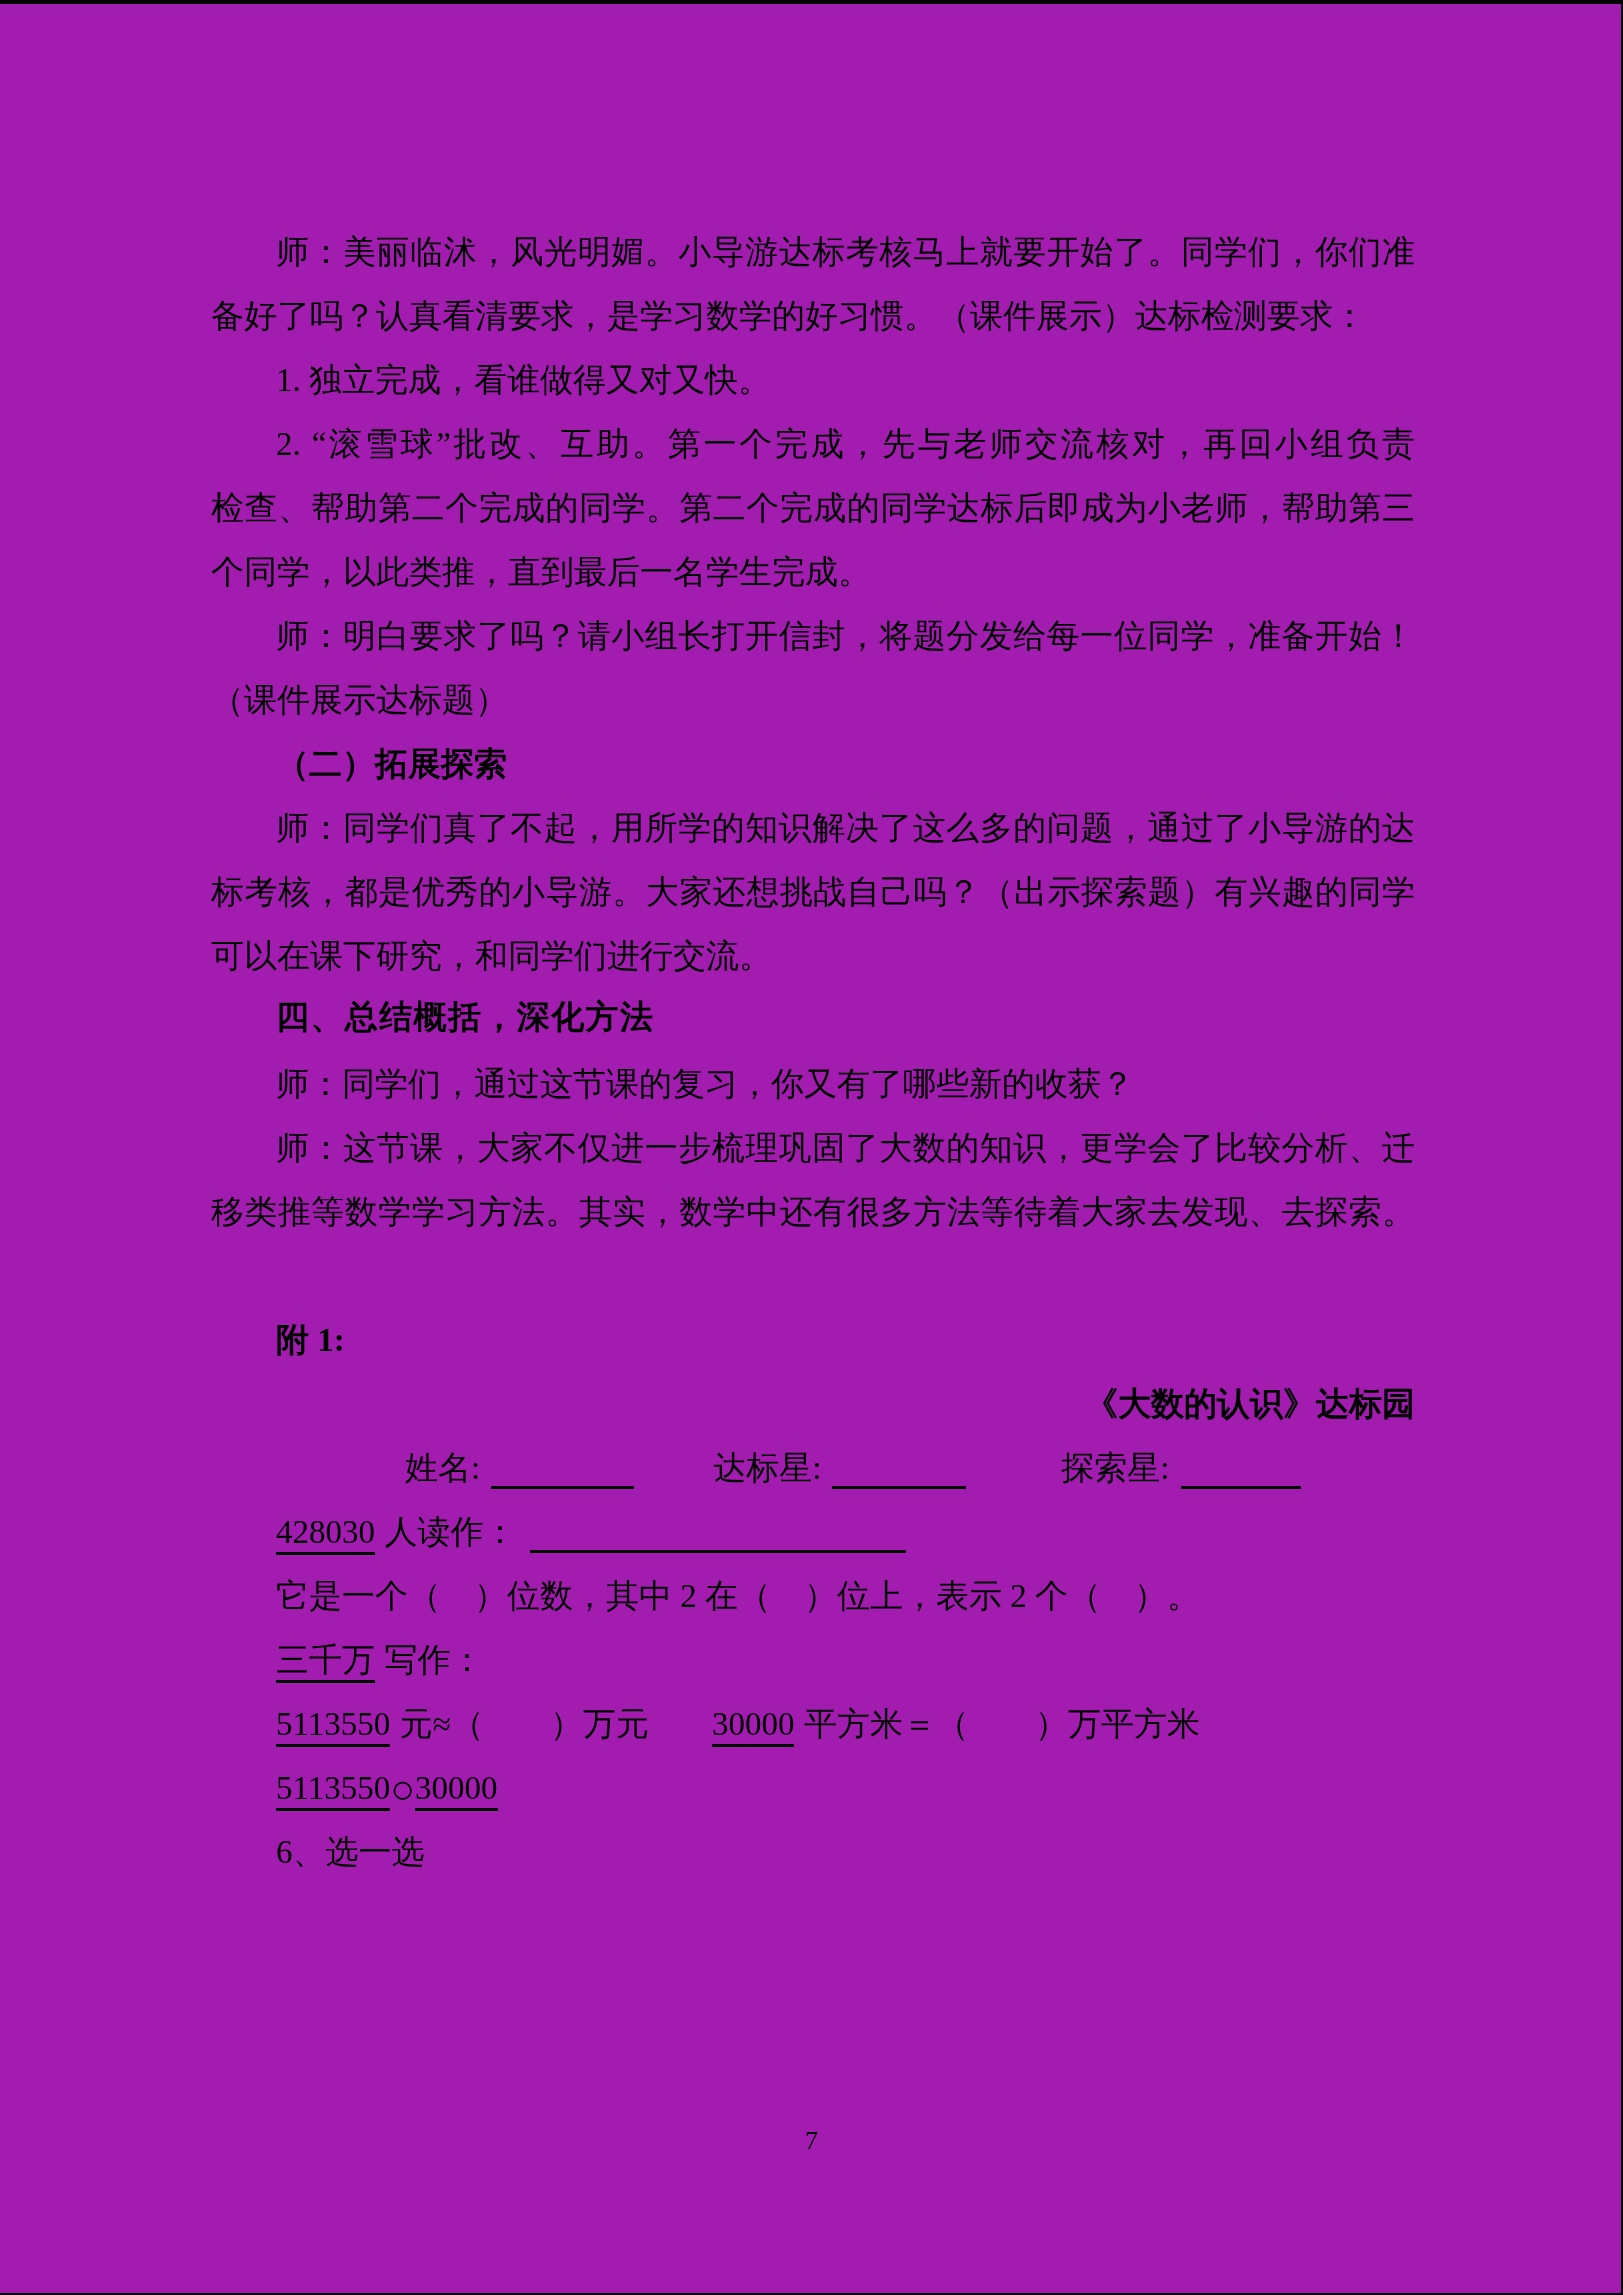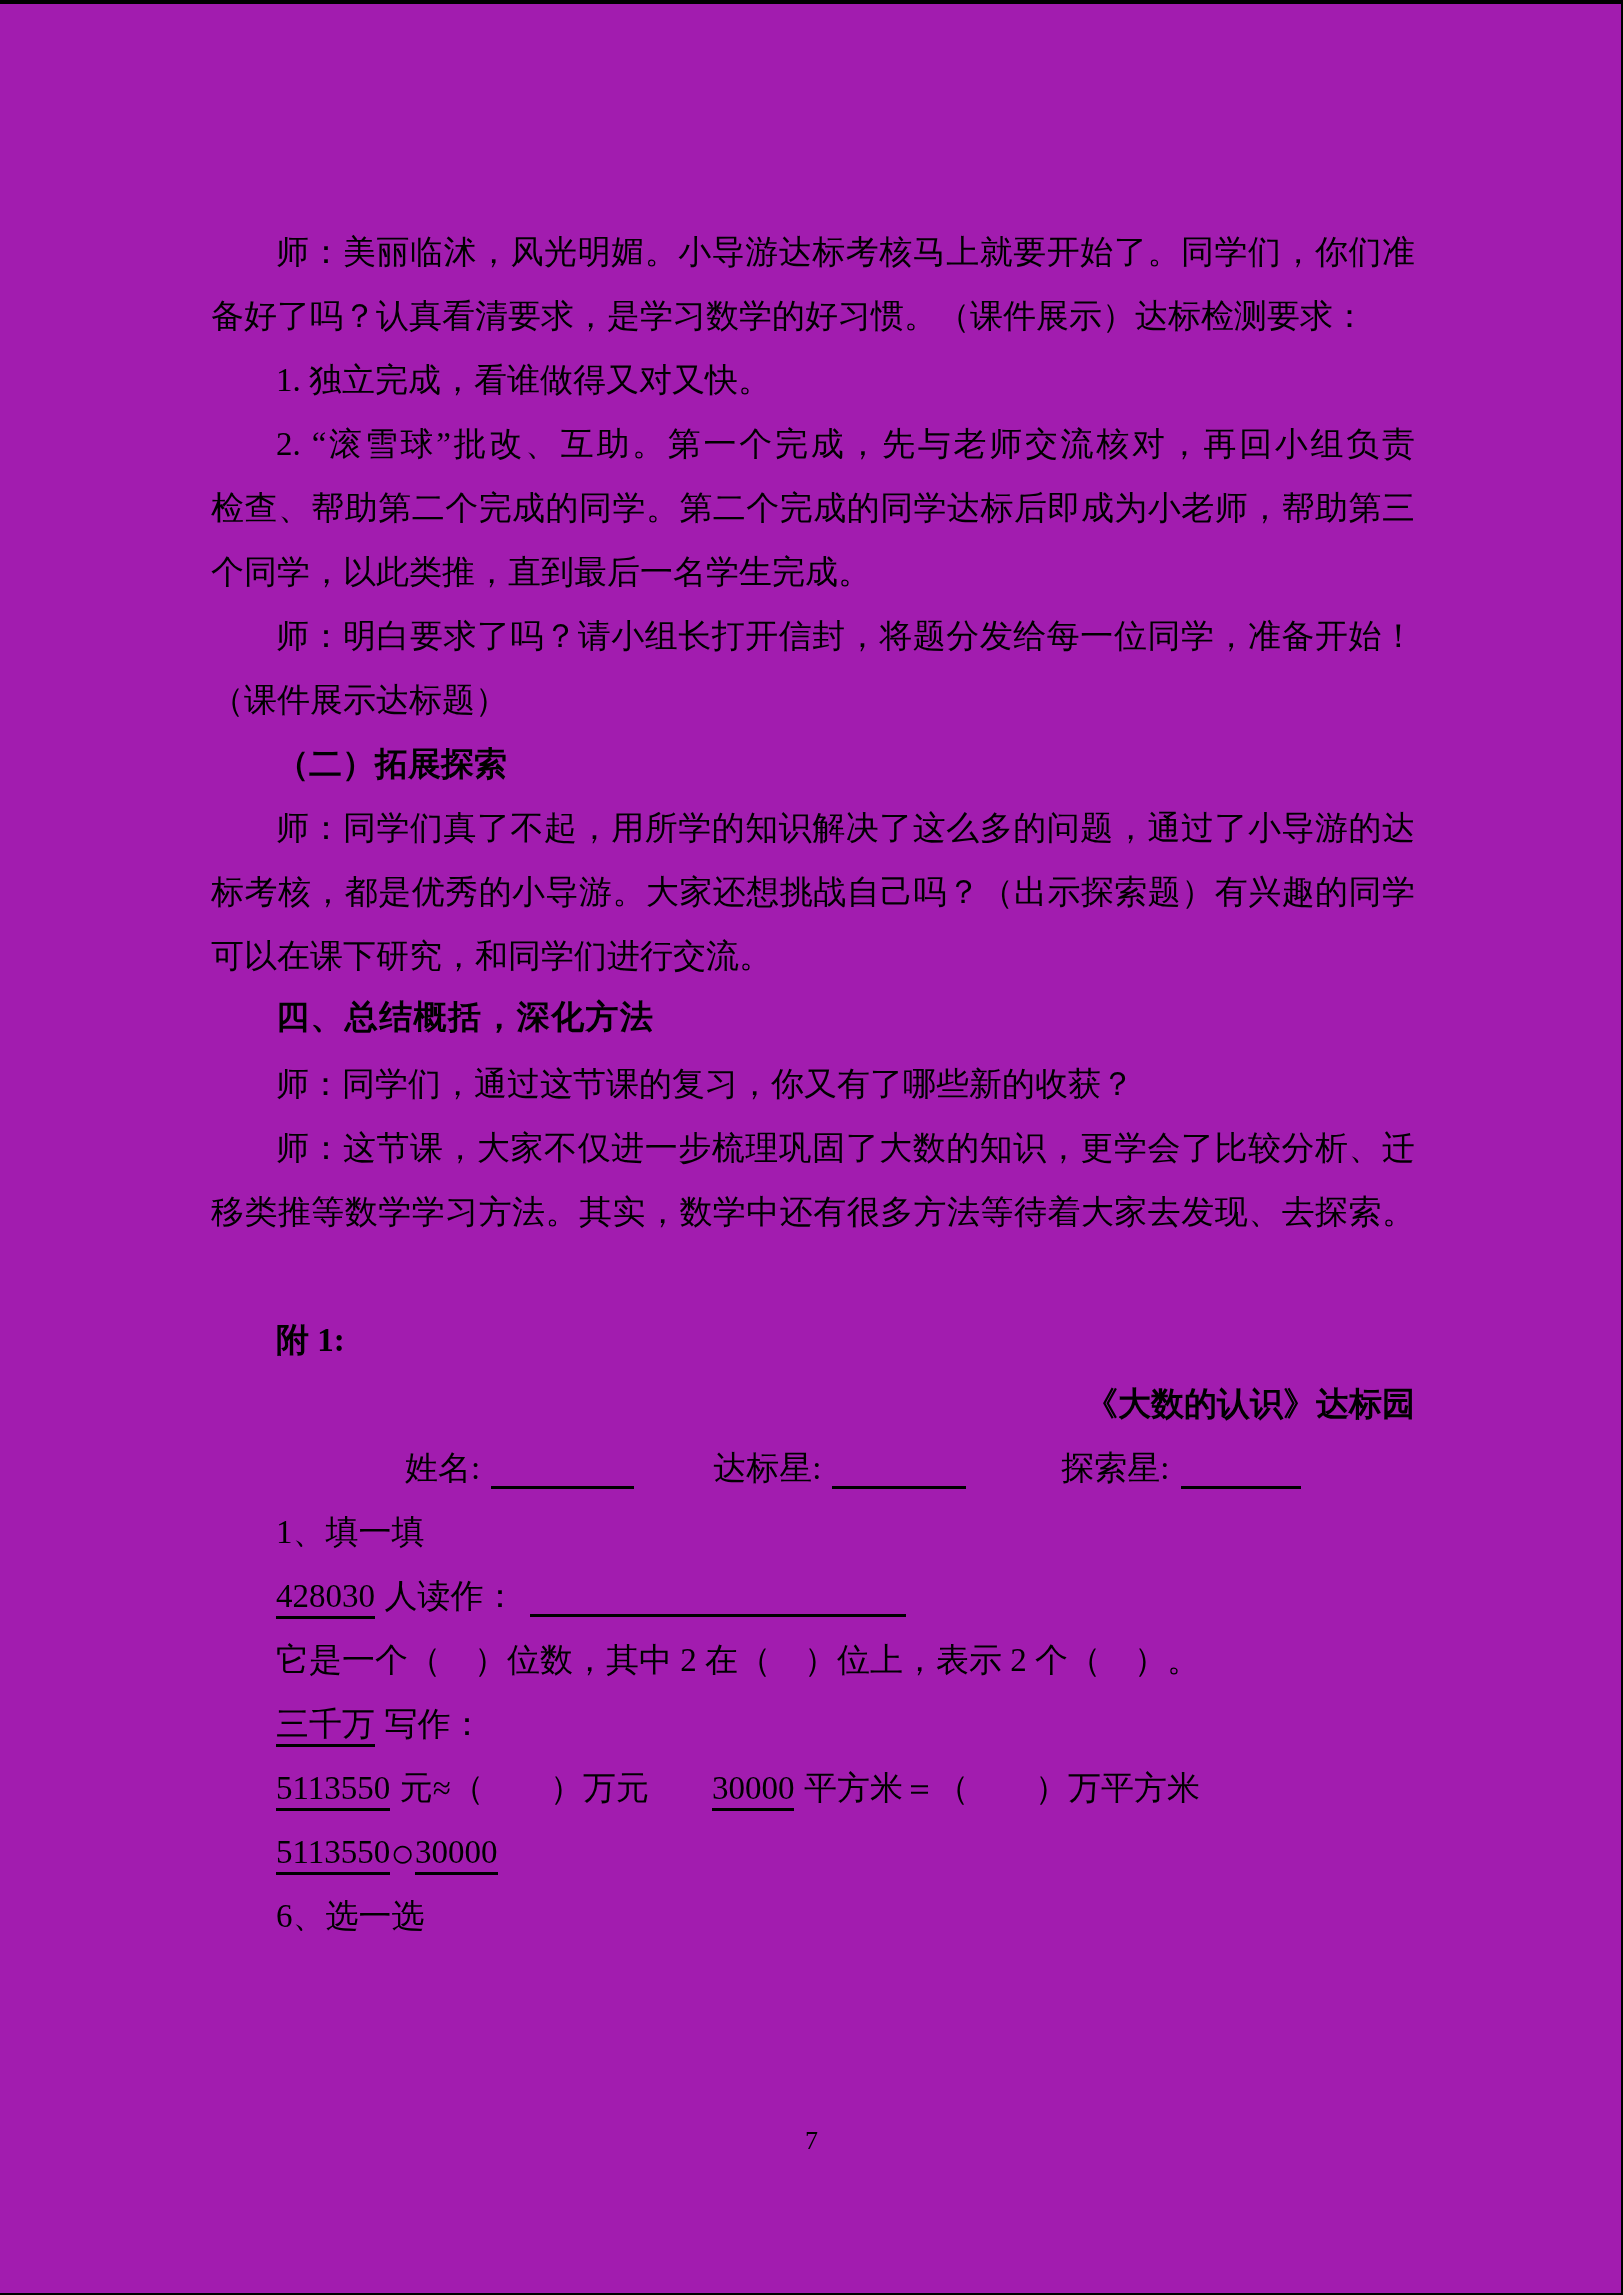--- a/index.html
+++ b/index.html
@@ -80,21 +80,20 @@
 
     <div class="ln blankline"></div>
 
     <div class="ln indent b">附 1:</div>
     <div class="ln center">《大数的认识》达标园</div>
 
     <div class="ln name-line">
       <span>姓名:</span><span class="fillblank bl-name"></span><span class="gap-name"></span><span>达标星:</span><span class="fillblank bl-star"></span><span class="gap-star"></span><span>探索星:</span><span class="fillblank bl-explore"></span>
     </div>
 
-    <div class="ln ws">1、填一填</div>
 
     <div class="ln ws">
       <span class="u">428030</span><span class="numgap"></span><span>人读作：</span><span class="fillblank bl-read"></span>
     </div>
 
     <div class="ln ws">它是一个（　）位数，其中 2 在（　）位上，表示 2 个（　）。</div>
 
     <div class="ln ws">
       <span class="u">三千万</span><span class="numgap"></span><span>写作：</span>
     </div>

